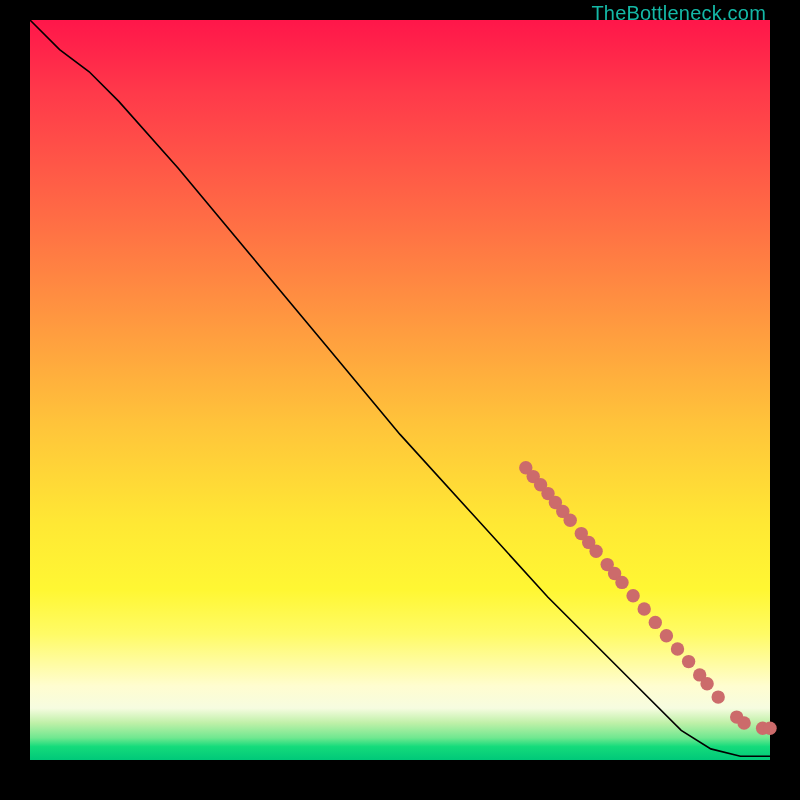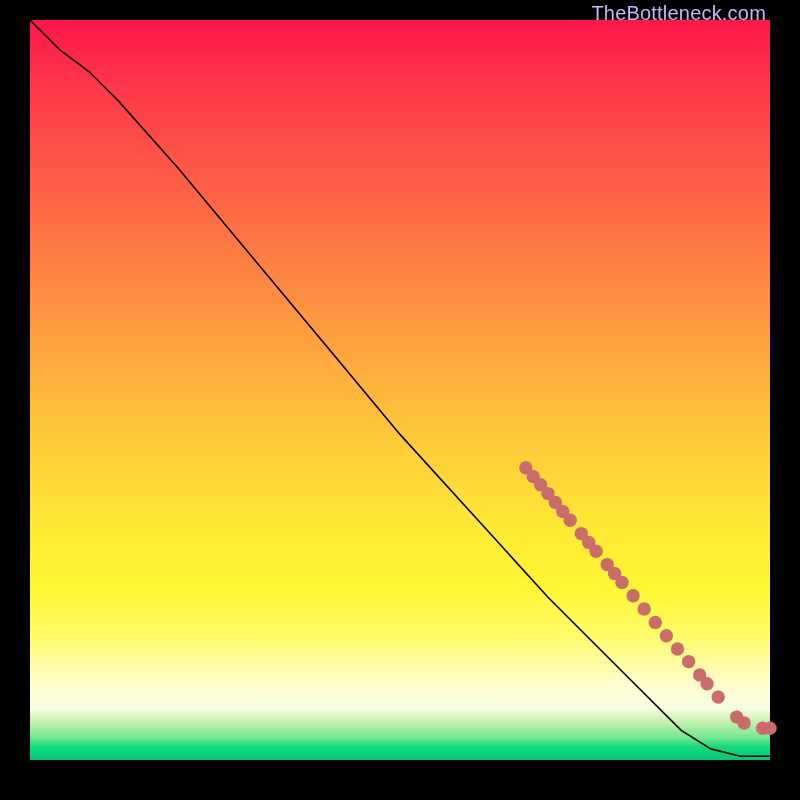--- a/index.html
+++ b/index.html
@@ -39,21 +39,21 @@
       #bff0a8 95%,
       #70e890 97%,
       #14db7b 98.2%,
       #00c879 100%
     );
   }
   .watermark {
     position: absolute;
     top: 2px;
     right: 34px;
-    color: #c4b5fd;
+    color: #14b8a6;
     font-size: 20px;
     font-weight: 400;
     letter-spacing: 0.2px;
   }
   svg.curve {
     position: absolute;
     left: 0;
     top: 0;
     width: 740px;
     height: 740px;

